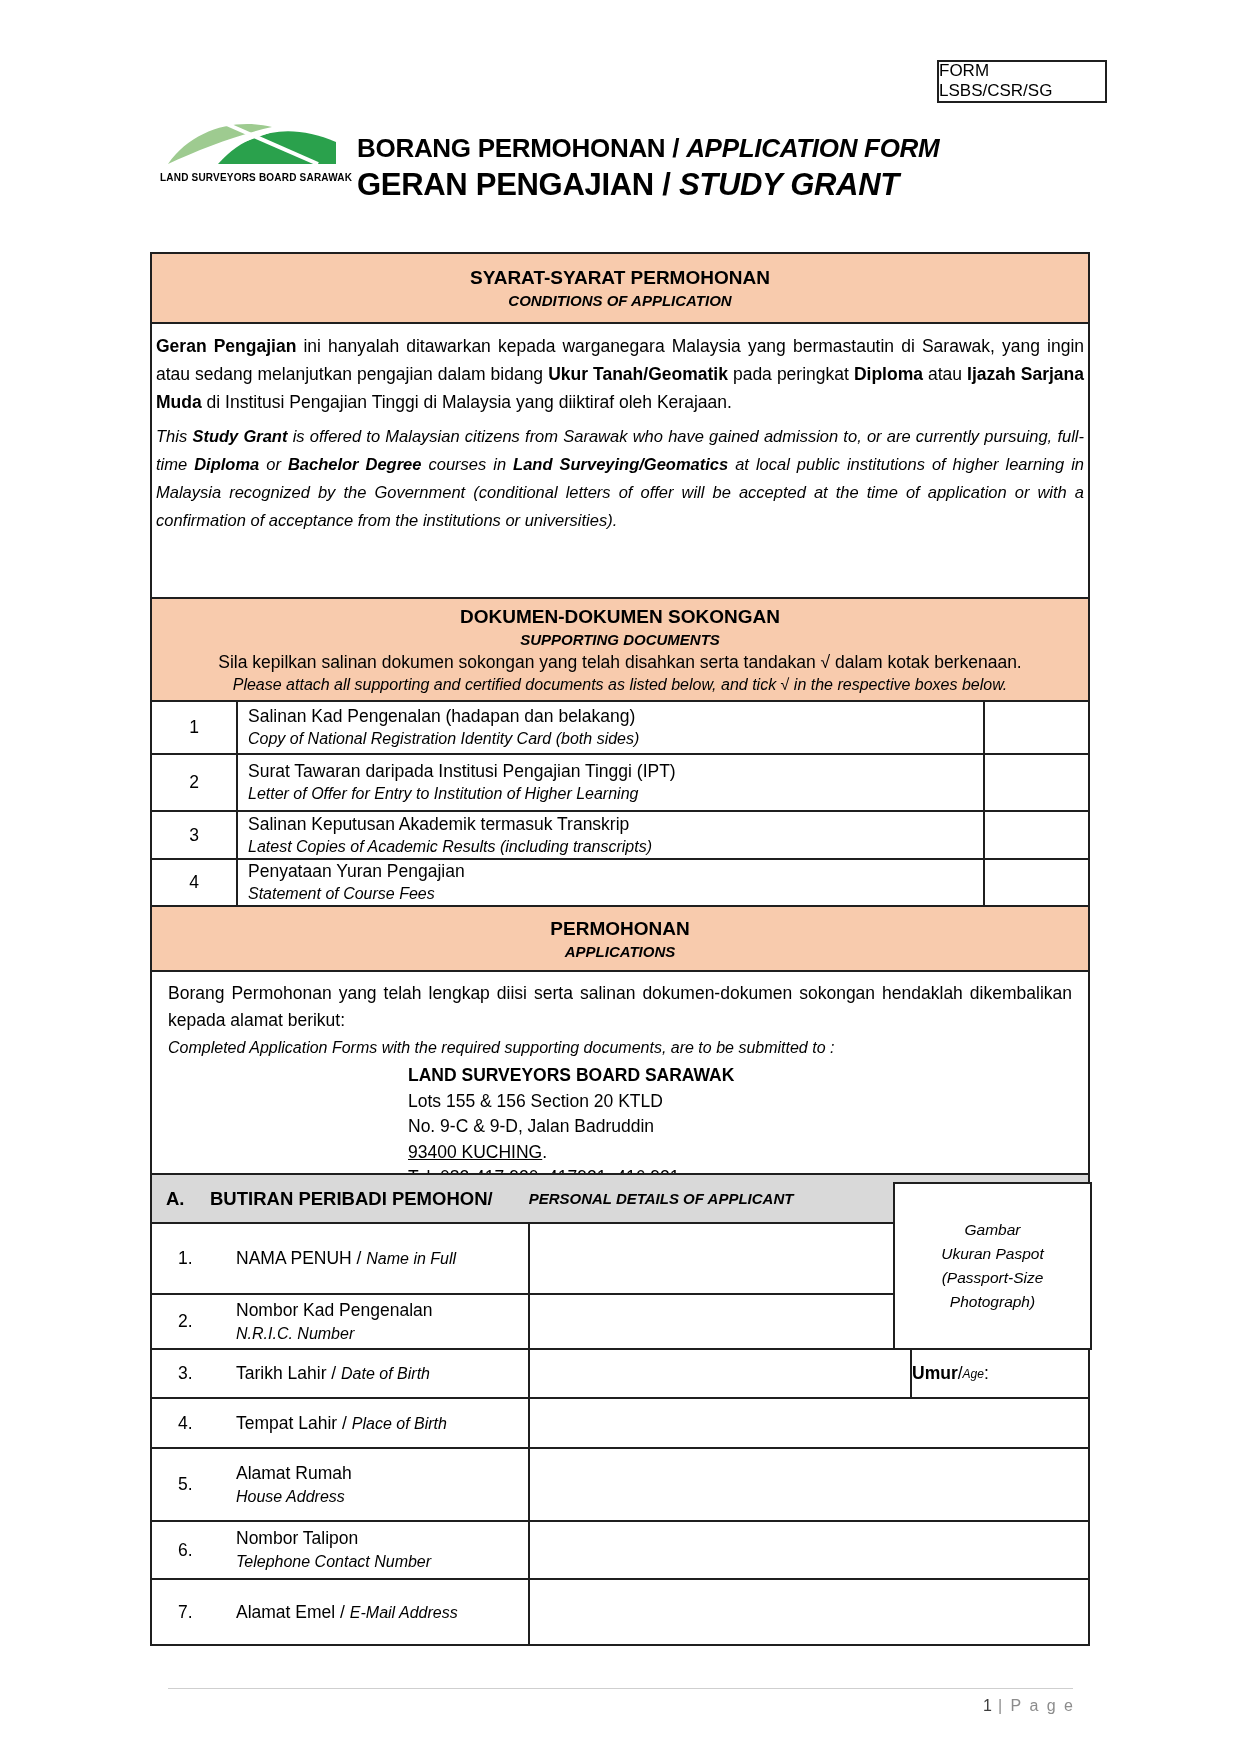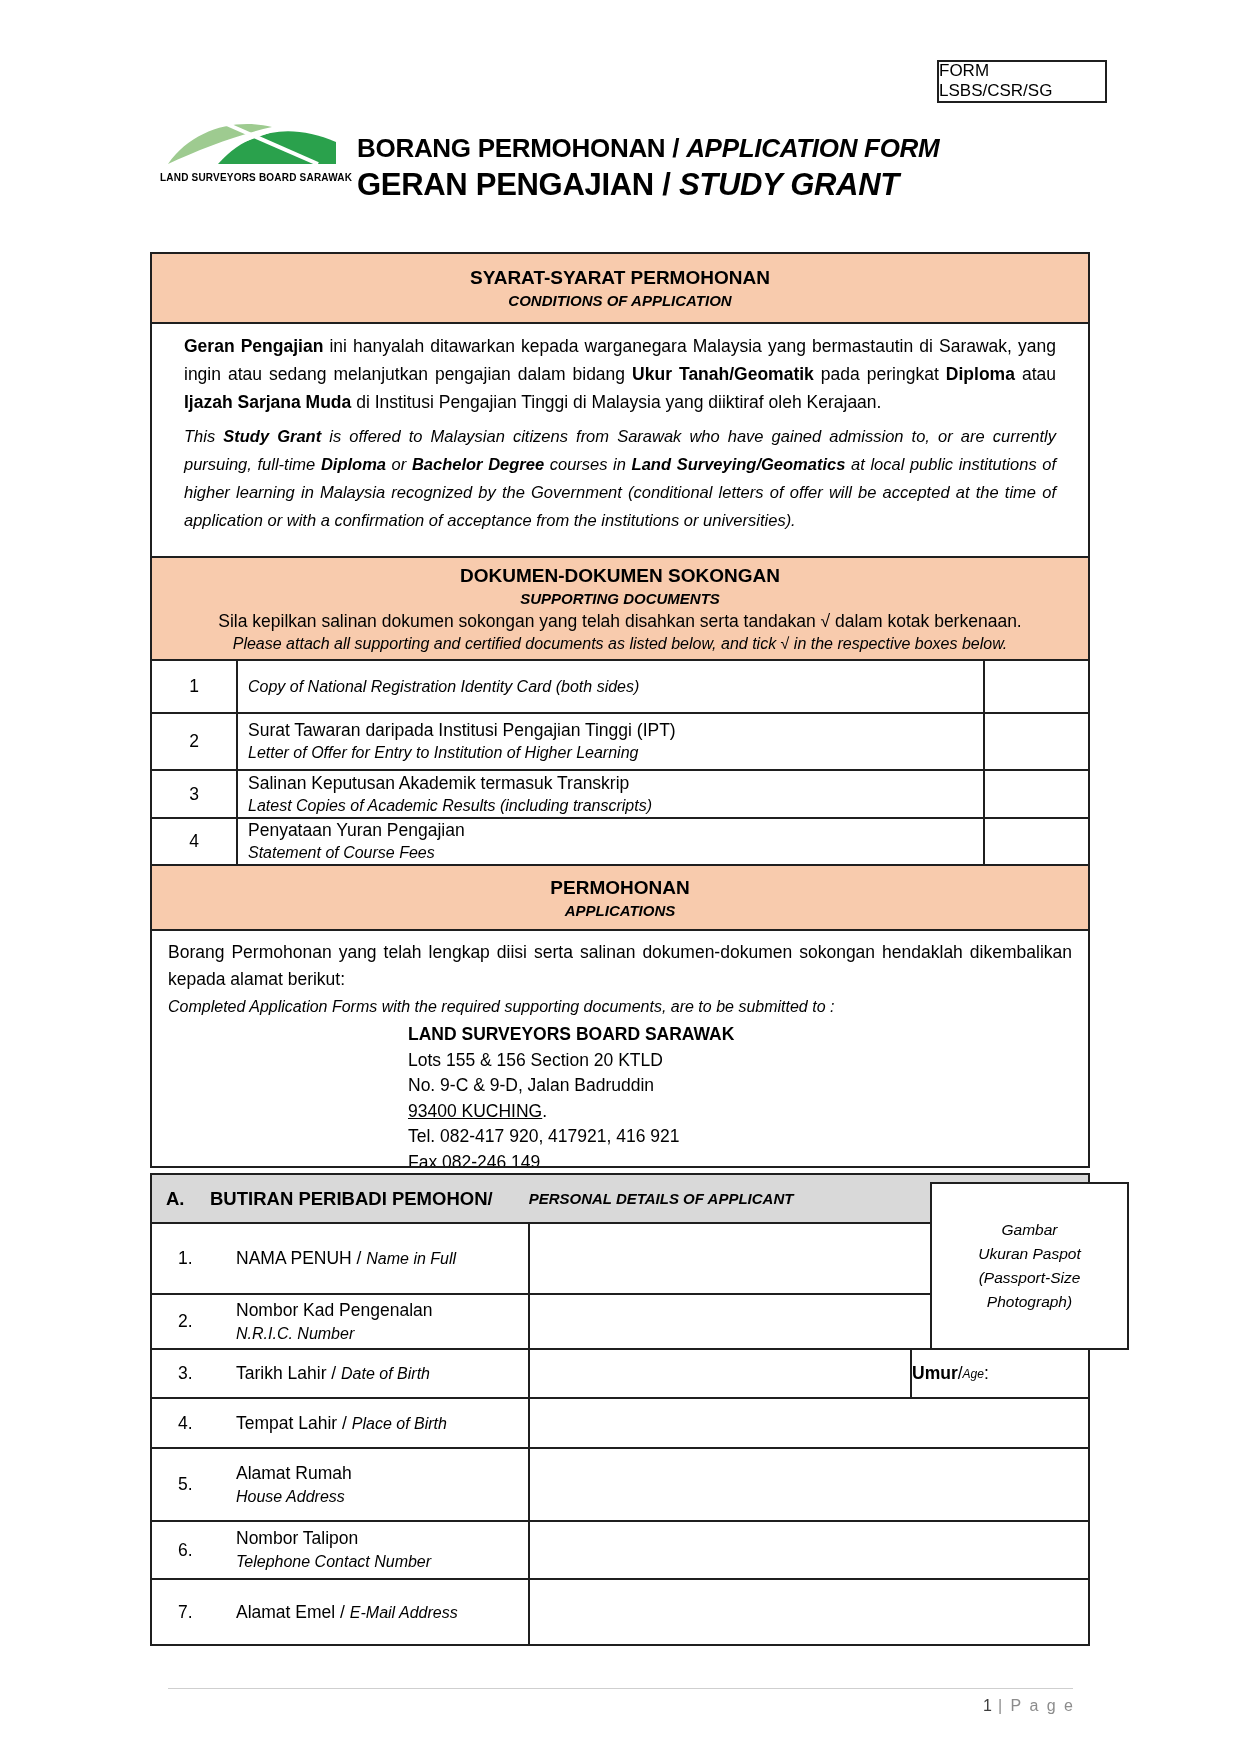--- a/index.html
+++ b/index.html
@@ -40,21 +40,21 @@
     background:var(--header-orange);border-bottom:2px solid var(--border-dark);
     text-align:center;display:flex;flex-direction:column;justify-content:center;
   }
   .sec-head-main{font-size:19px;font-weight:bold;}
   .sec-head-sub{font-size:15px;font-weight:bold;font-style:italic;margin-top:3px;}
   .sec-head-note{font-size:17.5px;margin-top:4px;}
   .sec-head-note-it{font-size:16px;font-style:italic;margin-top:3px;}
   .syarat-head{height:70px;}
   .dokumen-head{height:103px;padding:16px 10px;}
   .permohonan-head{height:65px;}
-  .cond-cell{height:234px;border-bottom:2px solid var(--border-dark);padding:8px 32px;overflow:hidden;}
+  .cond-cell{height:275px;border-bottom:2px solid var(--border-dark);padding:8px 4px;overflow:hidden;}
   .para-my{font-size:17.5px;line-height:28px;text-align:justify;}
   .para-en{font-size:16.5px;line-height:28px;font-style:italic;text-align:justify;margin-top:6px;}
   .sg-b{font-weight:bold;}
   .doc-row{display:flex;border-bottom:2px solid var(--border-dark);}
   .doc-num{
     width:86px;border-right:2px solid var(--border-dark);
     display:flex;align-items:center;justify-content:center;font-size:17.5px;
   }
   .doc-text{flex:1;border-right:2px solid var(--border-dark);padding:3px 10px;display:flex;flex-direction:column;justify-content:center;}
   .doc-my{font-size:17.5px;line-height:23px;}
@@ -89,21 +89,21 @@
   .en-block{display:block;font-style:italic;font-size:16px;}
   .sa-input{flex:1;border-left:2px solid var(--border-dark);}
   .sa-input-mid{width:365px;flex:none;border-left:2px solid var(--border-dark);}
   .sa-age{flex:1;border-left:2px solid var(--border-dark);display:flex;align-items:center;font-size:17.5px;white-space:nowrap;margin-left:17px;}
   .age-my{font-weight:bold;}
   .age-en{font-style:italic;font-size:12px;}
   .photo-box{
     position:absolute;left:741px;top:7px;width:199px;height:168px;
     background:#fff;border:2px solid var(--border-dark);z-index:5;
     display:flex;flex-direction:column;align-items:center;justify-content:center;
-    font-style:italic;font-size:15.5px;line-height:24px;text-align:center;margin-left:37px;
+    font-style:italic;font-size:15.5px;line-height:24px;text-align:center;
   }
   
   .footer-rule{position:absolute;left:168px;top:1688px;width:905px;height:1px;background:#cfcfcf;}
   .footer-text{position:absolute;top:1697px;right:166px;font-size:16px;white-space:nowrap;}
   .footer-num{color:#3c3c3c;}
   .footer-page{color:var(--footer-gray);letter-spacing:2px;margin-left:6px;}
 </style>
 </head>
 <body>
 
@@ -143,20 +143,21 @@
     <div class="sec-head dokumen-head">
       <div class="sec-head-main">DOKUMEN-DOKUMEN SOKONGAN</div>
       <div class="sec-head-sub">SUPPORTING DOCUMENTS</div>
       <div class="sec-head-note">Sila kepilkan salinan dokumen sokongan yang telah disahkan serta tandakan √ dalam kotak berkenaan.</div>
       <div class="sec-head-note-it">Please attach all supporting and certified documents as listed below, and tick √ in the respective boxes below.</div>
     </div>
 
     <div class="doc-row" style="height:53px">
       <div class="doc-num">1</div>
       <div class="doc-text">
+        <div class="doc-my">Salinan Kad Pengenalan (hadapan dan belakang)</div>
         <div class="doc-en">Copy of National Registration Identity Card (both sides)</div>
       </div>
       <div class="doc-tick"></div>
     </div>
 
     <div class="doc-row" style="height:57px">
       <div class="doc-num">2</div>
       <div class="doc-text">
         <div class="doc-my">Surat Tawaran daripada Institusi Pengajian Tinggi (IPT)</div>
         <div class="doc-en">Letter of Offer for Entry to Institution of Higher Learning</div>

